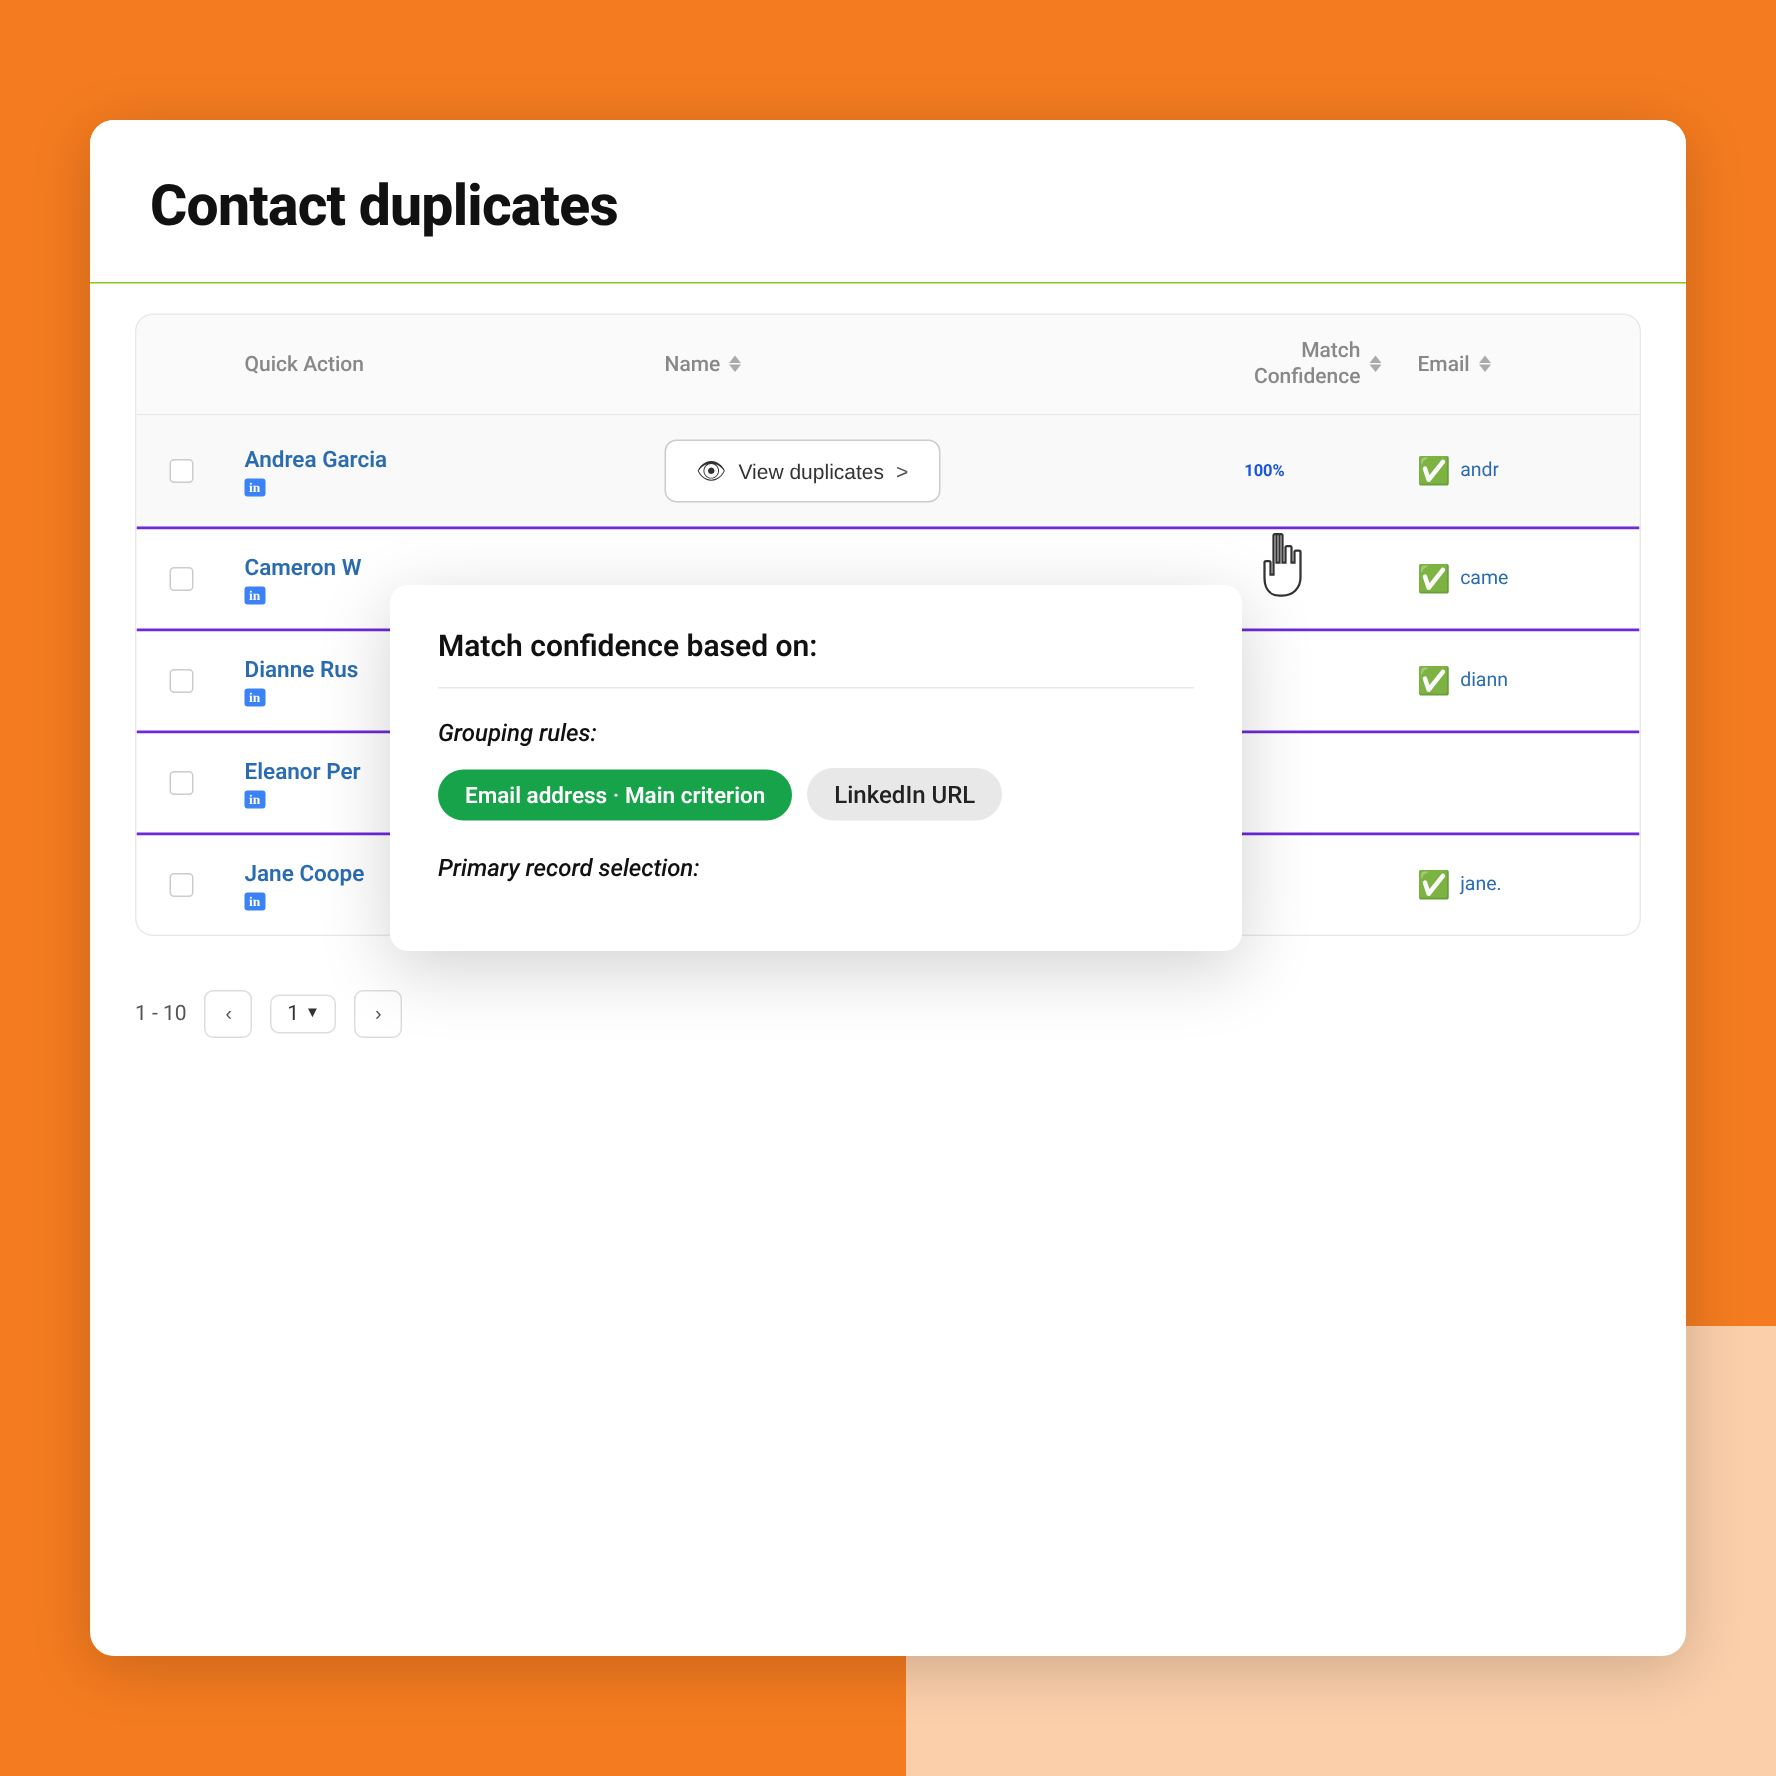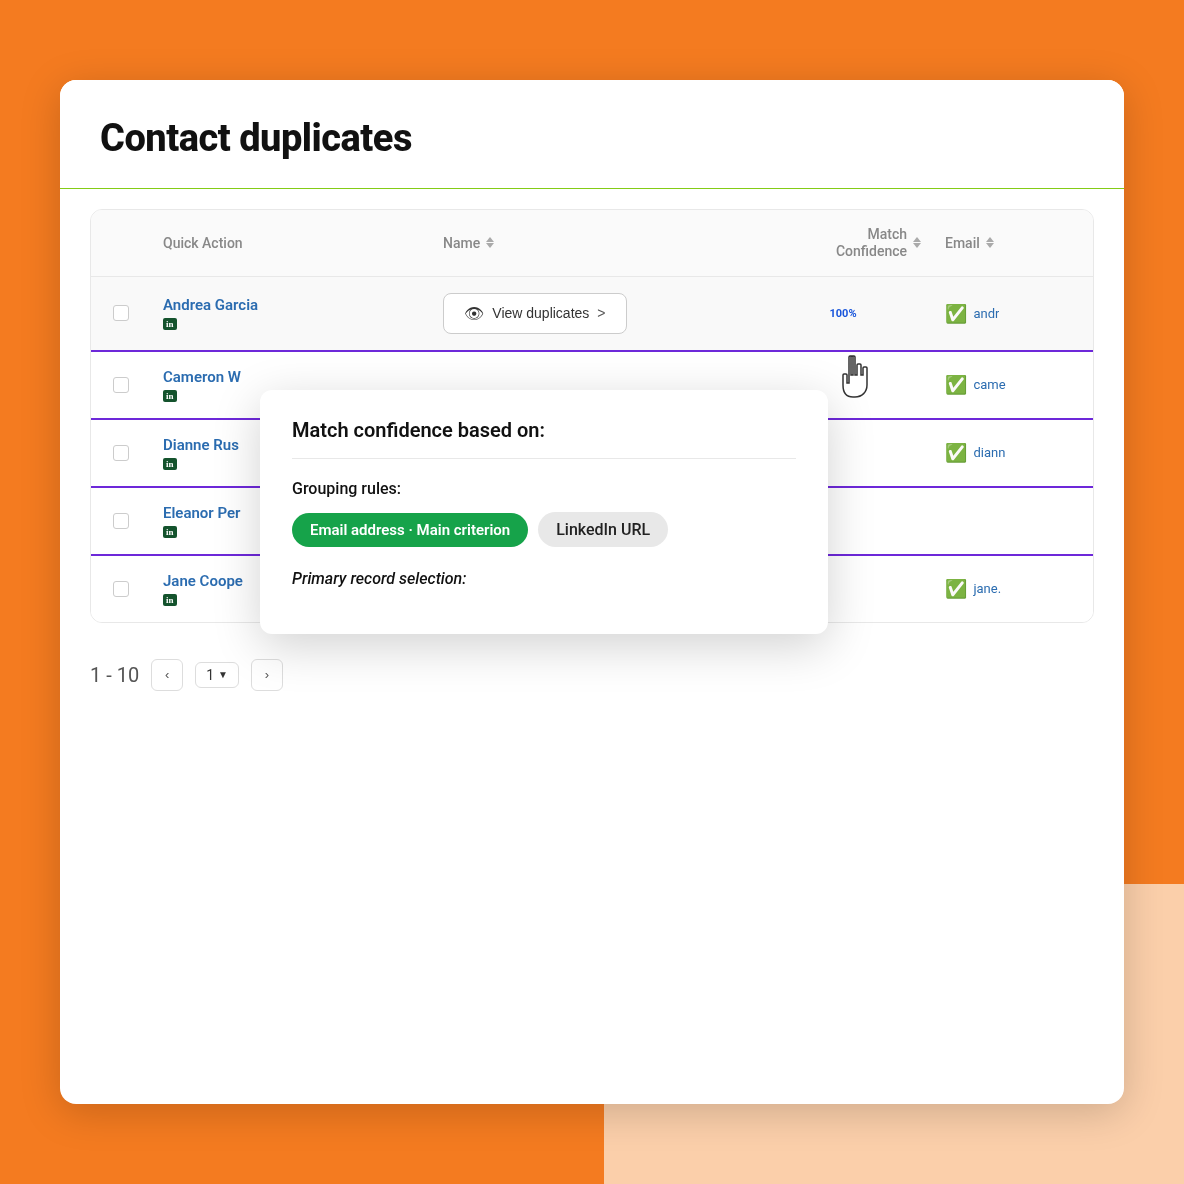--- a/index.html
+++ b/index.html
@@ -137,21 +137,21 @@
     }
 
     .contact-linkedin {
       color: #2B6CB0;
       font-size: 12px;
       margin-top: 2px;
     }
 
     .linkedin-icon {
       display: inline-block;
-      background: #14532d;
+      background: #3b82f6;
       color: #fff;
       font-size: 9px;
       font-weight: 700;
       padding: 1px 3px;
       border-radius: 2px;
       font-family: serif;
     }
 
     .view-duplicates-btn {
       display: inline-flex;
@@ -223,21 +223,21 @@
       display: flex;
       align-items: center;
       gap: 12px;
       padding: 16px 30px;
       font-size: 14px;
       color: #555;
     }
 
     .page-range {
       color: #555;
-      font-size: 20px;
+      font-size: 14px;
     }
 
     .page-btn {
       display: inline-flex;
       align-items: center;
       justify-content: center;
       width: 32px;
       height: 32px;
       border: 1.5px solid #ddd;
       border-radius: 6px;
@@ -284,20 +284,21 @@
       border: none;
       border-top: 1.5px solid #e8e8e8;
       margin-bottom: 20px;
     }
 
     .popover-section-label {
       font-size: 16px;
       font-weight: 500;
       color: #111;
       margin-bottom: 14px;
+      font-style: italic;
     }
 
     .grouping-rules-row {
       display: flex;
       align-items: center;
       gap: 10px;
       margin-bottom: 22px;
       flex-wrap: wrap;
     }
 

